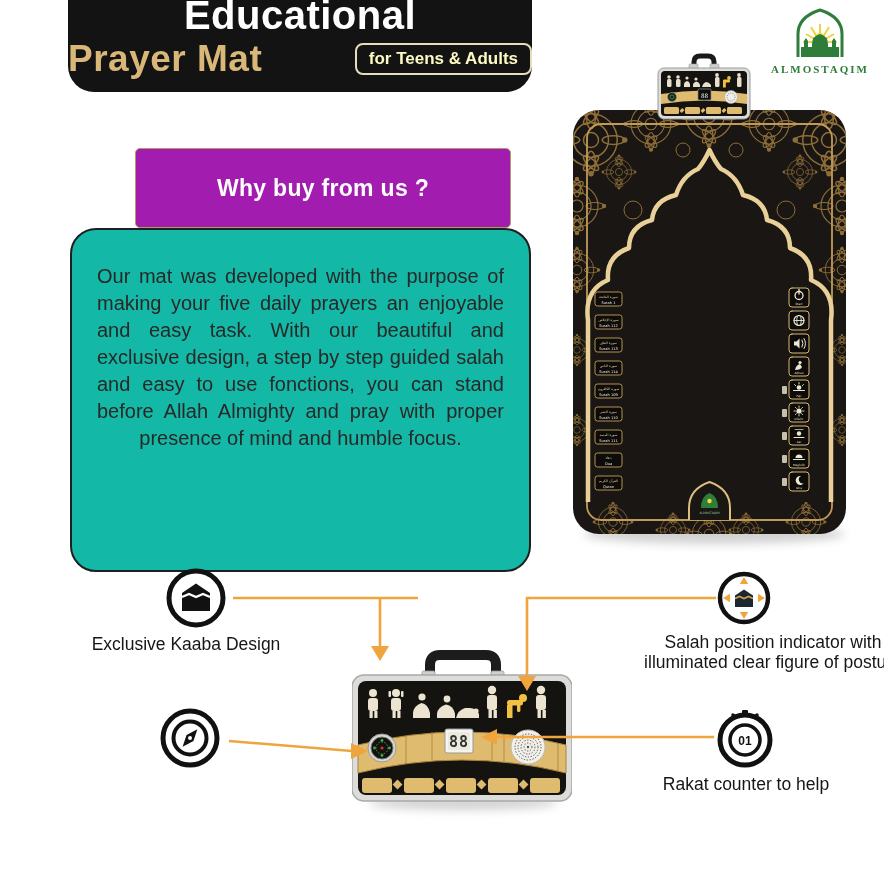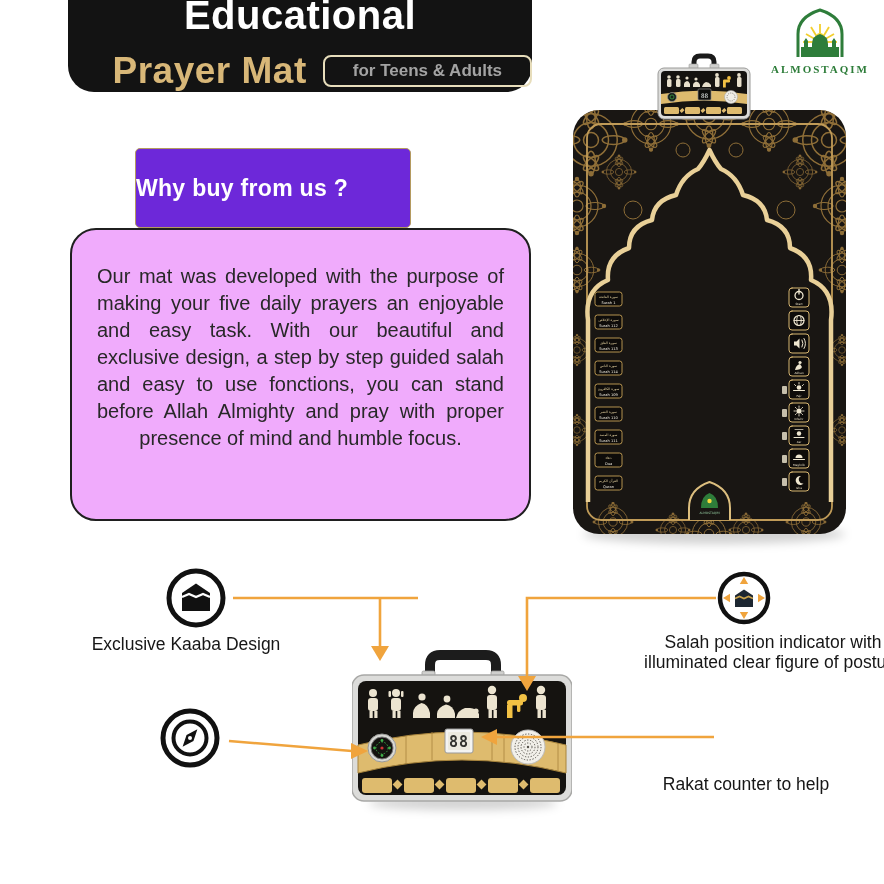--- a/index.html
+++ b/index.html
@@ -5,37 +5,37 @@
   html,body{margin:0;padding:0;background:#fff;}
   #canvas{position:relative;width:884px;height:884px;background:#fff;overflow:hidden;
           font-family:"Liberation Sans","DejaVu Sans",sans-serif;}
   .abs{position:absolute;}
 
   
   .header-box{left:68px;top:-32px;width:464px;height:124px;background:#131313;
               border-radius:26px;box-sizing:border-box;padding-top:26px;}
   .header-title-top{color:#ffffff;font-size:40px;font-weight:800;text-align:center;
                     letter-spacing:.5px;line-height:42px;}
-  .header-row2{display:flex;justify-content:flex-end;align-items:center;gap:16px;margin-top:14px;}
+  .header-row2{display:flex;justify-content:space-between;align-items:center;gap:16px;margin-top:2px;}
   .header-title-bottom{color:#d8b778;font-size:37px;font-weight:700;letter-spacing:.5px;}
-  .header-badge{border:2px solid #e7ddbb;border-radius:8px;color:#a3a3a3;font-size:17px;
-                font-weight:700;padding:2px 28px;line-height:24px;white-space:nowrap;}
+  .header-badge{border:2px solid #e7ddbb;border-radius:8px;color:#fef9c3;font-size:17px;
+                font-weight:700;padding:2px 12px;line-height:24px;white-space:nowrap;}
 
   
   .brand{left:758px;top:8px;width:124px;text-align:center;}
   .brand-name{font-family:"Liberation Serif","DejaVu Serif",serif;font-size:11px;
               letter-spacing:2px;color:#2e7d3a;font-weight:600;margin-top:1px;}
 
   
-  .why-box{left:135px;top:148px;width:276px;height:80px;background:#6d28d9;
+  .why-box{left:135px;top:148px;width:376px;height:80px;background:#a21caf;
            border:1px solid #b49a5f;border-radius:5px;display:flex;align-items:center;
-           box-sizing:border-box;}
+           justify-content:center;box-sizing:border-box;}
   .why-title{color:#fff;font-size:23px;font-weight:700;letter-spacing:.3px;}
 
-  .desc-card{left:70px;top:228px;width:461px;height:293px;background:#f0abfc;
+  .desc-card{left:70px;top:228px;width:461px;height:344px;background:#14b8a6;
              border:2.5px solid #1f1f1f;border-radius:26px;box-sizing:border-box;
              padding:33px 25px;}
   .desc-text{font-size:20px;line-height:27px;color:#282828;text-align:justify;
              text-align-last:center;}
 
   
   .feat-label{font-size:17.5px;font-weight:400;color:#161616;text-align:center;line-height:20px;}
   .shadow-ellipse{border-radius:50%;background:rgba(0,0,0,.18);filter:blur(5px);}
 </style>
 </head>
@@ -349,20 +349,30 @@
 
   <div class="abs" style="left:158px;top:706px;">
     <svg width="64" height="64" viewBox="0 0 64 64">
       <circle cx="32" cy="32" r="27" fill="#fff" stroke="#111" stroke-width="5"></circle>
       <circle cx="32" cy="32" r="16.5" fill="#fff" stroke="#111" stroke-width="4"></circle>
       <path d="M32 20.5 L36.5 32 L32 43.5 L27.5 32 Z" fill="#111" transform="rotate(40 32 32)"></path>
       <circle cx="32" cy="32" r="2" fill="#fff"></circle>
     </svg>
   </div>
 
+  <div class="abs" style="left:714px;top:705px;">
+    <svg width="62" height="64" viewBox="0 0 62 64">
+      <rect x="28" y="5" width="6" height="6" rx="1" fill="#111"></rect>
+      <line x1="19" y1="10" x2="23.5" y2="14" stroke="#111" stroke-width="3.5" stroke-linecap="round"></line>
+      <line x1="43" y1="10" x2="38.5" y2="14" stroke="#111" stroke-width="3.5" stroke-linecap="round"></line>
+      <circle cx="31" cy="35" r="25" fill="#fff" stroke="#111" stroke-width="5"></circle>
+      <circle cx="31" cy="35" r="15" fill="#fff" stroke="#111" stroke-width="3.5"></circle>
+      <text x="31" y="40" font-size="12" font-weight="bold" text-anchor="middle" fill="#111" font-family="'Liberation Sans',sans-serif">01</text>
+    </svg>
+  </div>
   <div class="abs feat-label" style="left:630px;top:774px;width:232px;">Rakat counter to help</div>
 
   <div class="abs shadow-ellipse" style="left:368px;top:796px;width:190px;height:14px;"></div>
 
   <svg class="abs" style="left:352px;top:645px;" width="220" height="160" viewBox="0 0 220 160">
     <path d="M78 33 V20 Q78 10 88 10 H134 Q144 10 144 20 V33" fill="none" stroke="#1c1c1c" stroke-width="10" stroke-linecap="round"></path>
     <rect x="70" y="26" width="13" height="8" rx="1.5" fill="#cfcfcd" stroke="#9a9a98" stroke-width="0.8"></rect>
     <rect x="139" y="26" width="13" height="8" rx="1.5" fill="#cfcfcd" stroke="#9a9a98" stroke-width="0.8"></rect>
     <rect x="0" y="30" width="220" height="126" rx="12" fill="#dcdcda" stroke="#a8a8a6" stroke-width="1.5"></rect>
     <rect x="6" y="36" width="208" height="114" rx="8" fill="#151310"></rect>

